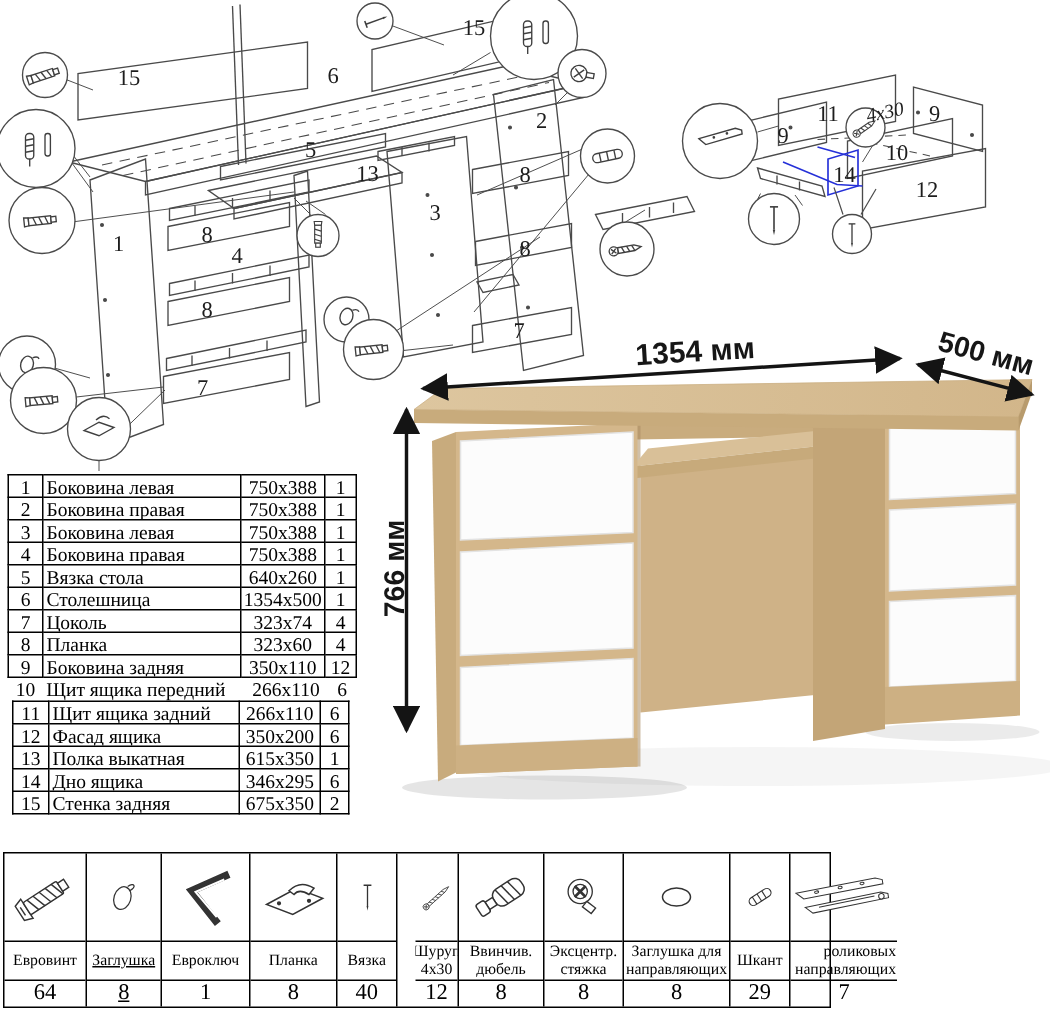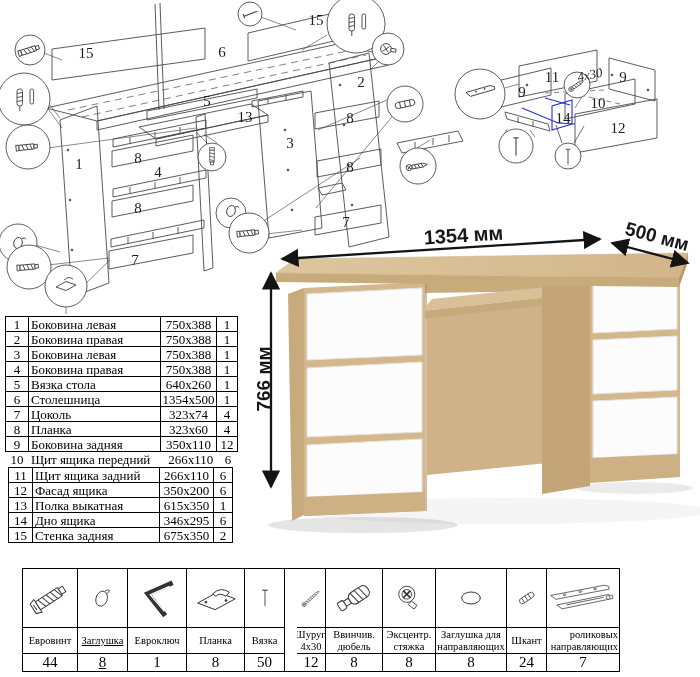--- a/index.html
+++ b/index.html
@@ -24,22 +24,22 @@
   .parts td.c{text-align:center;padding:0 1px;}
   .parts table.t2{width:225px;margin-left:3px;}
   .row10{display:flex;height:15px;align-items:center;font-size:13px;line-height:13px;}
   .row10 .r10num{width:24px;text-align:center;}
   .row10 .r10name{width:133px;padding-left:2px;}
   .row10 .r10size{width:55px;text-align:center;}
   .row10 .r10qty{width:20px;text-align:center;}
   
   .hw-title{position:absolute;left:0;top:545px;width:662px;text-align:center;
             font:20px "Liberation Serif",serif;color:#000;}
-  .hw-table{position:absolute;left:2px;top:568px;width:598px;height:104px;display:flex;
-            border:1px solid #000;background:#fff;box-sizing:border-box;margin-left:20px;}
+  .hw-table{position:absolute;left:2px;top:568px;width:552px;height:104px;display:flex;
+            border:1px solid #000;background:#fff;box-sizing:border-box;}
   .hw-col{display:flex;flex-direction:column;border-left:1px solid #000;box-sizing:border-box;flex-shrink:0;}
   .hw-col:first-child{border-left:none;}
   .hw-col.grow{flex:1 1 auto;}
   .hw-icon{height:58px;border-bottom:1px solid #000;display:flex;align-items:center;justify-content:center;overflow:hidden;}
   .hw-icon svg{max-width:96%;max-height:54px;}
   .hw-label{height:25px;border-bottom:1px solid #000;display:flex;align-items:center;justify-content:center;
             text-align:center;font:10.5px/1.1 "Liberation Serif",serif;padding:0 1px;overflow:hidden;}
   .hw-label.left{justify-content:flex-start;text-align:right;padding-left:3px;}
   .hw-qty{flex:1;display:flex;align-items:center;justify-content:center;font:15px "Liberation Serif",serif;}
 </style>
@@ -493,21 +493,21 @@
      <line x1="16" y1="24" x2="20" y2="36"></line>
               <line x1="22" y1="24" x2="26" y2="36"></line>
      <line x1="28" y1="24" x2="32" y2="36"></line>
               <line x1="34" y1="24" x2="38" y2="36"></line>
               <line x1="40" y1="24" x2="44" y2="36"></line>
      <rect x="45" y="26" width="6" height="8"></rect>
             </g>
           </svg>
         </div>
         <div class="hw-label">Евровинт</div>
-        <div class="hw-qty">44</div>
+        <div class="hw-qty">64</div>
       </div>
       <div class="hw-col" style="width: 50px; text-decoration: underline;">
         <div class="hw-icon">
           <svg viewBox="0 0 60 60" width="42" height="48">
      <ellipse cx="28" cy="31" rx="8" ry="11" transform="rotate(18 28 31)" stroke="#333" fill="#fff" stroke-width="1.2"></ellipse>
      <path d="M33,20 q5,-3 6,-1 q1,2 -4,5" fill="none" stroke="#333" stroke-width="1.2"></path>
           </svg>
         </div>
         <div class="hw-label">Заглушка</div>
         <div class="hw-qty">8</div>
@@ -538,21 +538,21 @@
       </div>
       <div class="hw-col" style="width: 40px;">
         <div class="hw-icon">
           <svg viewBox="0 0 60 60" width="26" height="50">
      <line x1="30" y1="13" x2="30" y2="44" stroke="#333" stroke-width="2"></line>
      <line x1="24" y1="12" x2="36" y2="12" stroke="#333" stroke-width="2.5"></line>
      <path d="M28.6,44 L30,51 L31.4,44 Z" fill="#333"></path>
           </svg>
         </div>
         <div class="hw-label">Вязка</div>
-        <div class="hw-qty">50</div>
+        <div class="hw-qty">40</div>
       </div>
       <div class="hw-col" style="width: 41px; padding-left: 12px;">
         <div class="hw-icon">
           <svg viewBox="0 0 60 60" width="40" height="50">
             <g transform="rotate(-42 30 30)" stroke="#333" fill="#fff" stroke-width="1.2">
      <circle cx="8" cy="30" r="4.5"></circle>
               <line x1="5.5" y1="27.5" x2="10.5" y2="32.5"></line>
               <line x1="10.5" y1="27.5" x2="5.5" y2="32.5"></line>
      <path d="M12.5,27.6 L44,27.6 L53,30 L44,32.4 L12.5,32.4 Z"></path>
      <line x1="16" y1="27.6" x2="19" y2="32.4"></line>
@@ -611,21 +611,21 @@
           <svg viewBox="0 0 60 60" width="40" height="44">
             <g transform="rotate(-33 30 30)" stroke="#333" fill="#fff" stroke-width="1.2">
      <rect x="17" y="25.5" width="26" height="9" rx="4.5"></rect>
      <line x1="23" y1="25.5" x2="23" y2="34.5"></line>
               <line x1="29" y1="25.5" x2="29" y2="34.5"></line>
      <line x1="35" y1="25.5" x2="35" y2="34.5"></line>
             </g>
           </svg>
         </div>
         <div class="hw-label">Шкант</div>
-        <div class="hw-qty">24</div>
+        <div class="hw-qty">29</div>
       </div>
       <div class="hw-col grow">
         <div class="hw-icon">
           <svg viewBox="0 0 120 54" width="116" height="52">
             <g transform="rotate(-9 60 27)" stroke="#333" fill="#fff" stroke-width="1.2">
      <path d="M6,14 L100,11 L108,14 L108,19 L14,22 Z"></path>
      <ellipse cx="30" cy="16.5" rx="2.4" ry="1.4" fill="none"></ellipse>
               <ellipse cx="58" cy="15.5" rx="2.4" ry="1.4" fill="none"></ellipse>
      <ellipse cx="84" cy="14.8" rx="2.4" ry="1.4" fill="none"></ellipse>
      <path d="M14,32 L104,28 L112,31 L112,36 L22,40 Z"></path>

